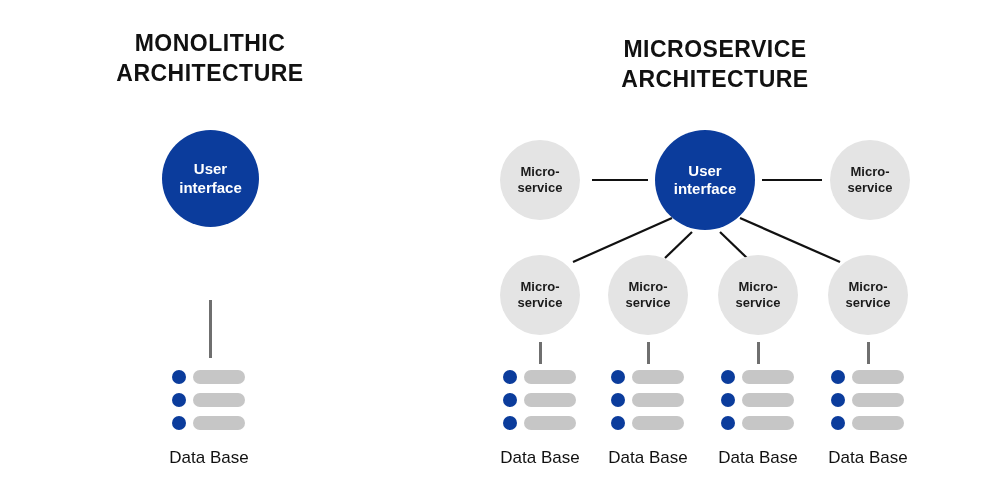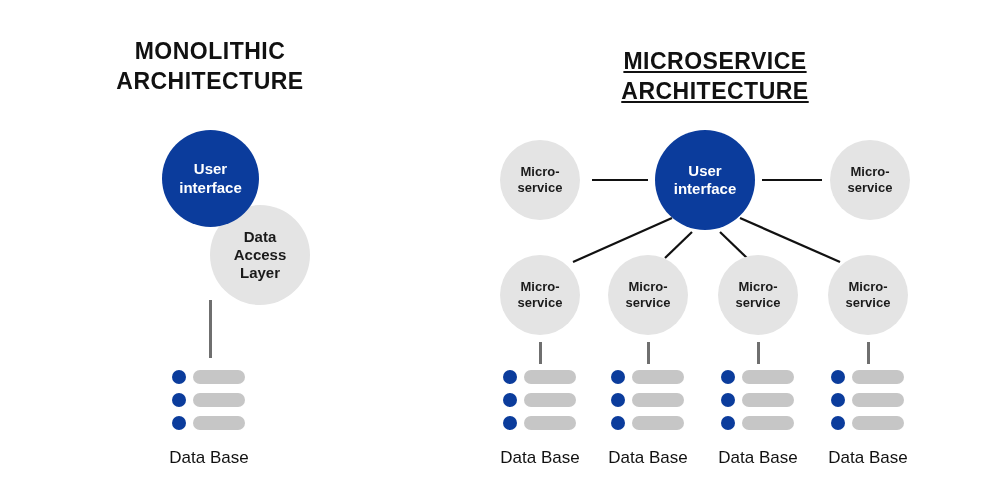--- a/index.html
+++ b/index.html
@@ -24,27 +24,25 @@
     font-size: 23px;
     letter-spacing: 0.5px;
     line-height: 1.32;
     color: #111111;
     white-space: pre-line;
   }
   #title-monolithic {
     left: 60px;
     top: 28px;
     width: 300px;
-    margin-top: 8px;
   }
   #title-microservice {
     left: 555px;
-    top: 46px;
+    top: 34px;
     width: 320px;
-    text-decoration: underline;
   }
 
   .circle {
     position: absolute;
     border-radius: 50%;
     display: flex;
     align-items: center;
     justify-content: center;
     text-align: center;
     box-sizing: border-box;
@@ -190,25 +188,20 @@
 <body>
 
 <div id="canvas">
 
   <div class="panel-title" id="title-monolithic">MONOLITHIC
 ARCHITECTURE</div>
 
   <div id="mono-connector"></div>
 
 
-  <div class="circle circle-gray" id="mono-dal">
-    <span class="circle-label">Data
-Access
-Layer</span>
-  </div>
 
   <svg id="mono-overlap" viewBox="0 0 100 100">
     <defs>
       <pattern id="dots" width="3" height="3" patternUnits="userSpaceOnUse">
         <rect width="3" height="3" fill="#e4e4e4"></rect>
         <circle cx="1" cy="1" r="0.85" fill="#b5b5b5"></circle>
       </pattern>
       <clipPath id="lensClip">
         <circle cx="50" cy="50" r="50"></circle>
       </clipPath>

